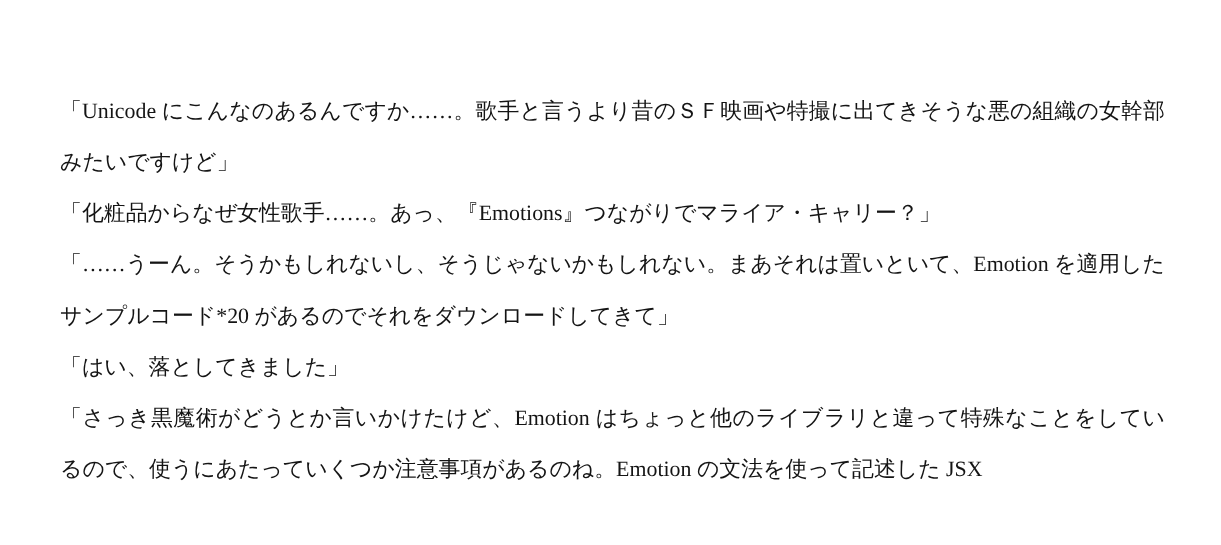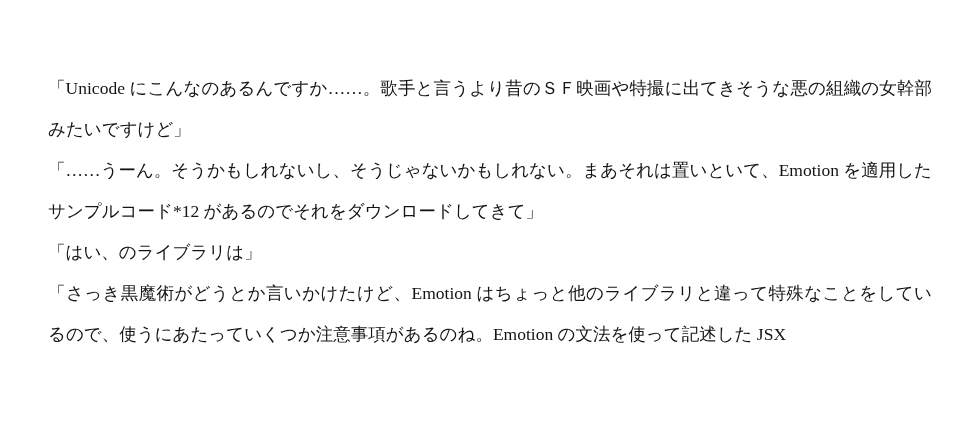--- a/index.html
+++ b/index.html
@@ -41,18 +41,19 @@
     height: 1px;
     background: transparent;
   }
 </style>
 </head>
 <body>
 
 <div class="page">
   <div class="body-text">
     <p class="para">「Unicode にこんなのあるんですか……。歌手と言うより昔のＳＦ映画や特撮に出てきそうな悪の組織の女幹部みたいですけど」</p>
-    <p class="para">「……うーん。そうかもしれないし、そうじゃないかもしれない。まあそれは置いといて、Emotion を適用したサンプルコード*12 があるのでそれをダウンロードしてきて」</p>
-    <p class="para">「はい、のライブラリは」</p>
+    <p class="para">「化粧品からなぜ女性歌手……。あっ、『Emotions』つながりでマライア・キャリー？」</p>
+    <p class="para">「……うーん。そうかもしれないし、そうじゃないかもしれない。まあそれは置いといて、Emotion を適用したサンプルコード*20 があるのでそれをダウンロードしてきて」</p>
+    <p class="para">「はい、落としてきました」</p>
     <p class="para">「さっき黒魔術がどうとか言いかけたけど、Emotion はちょっと他のライブラリと違って特殊なことをしているので、使うにあたっていくつか注意事項があるのね。Emotion の文法を使って記述した JSX</p>
   </div>
   <div class="clip-bottom"></div>
 </div>
 
 </body></html>

